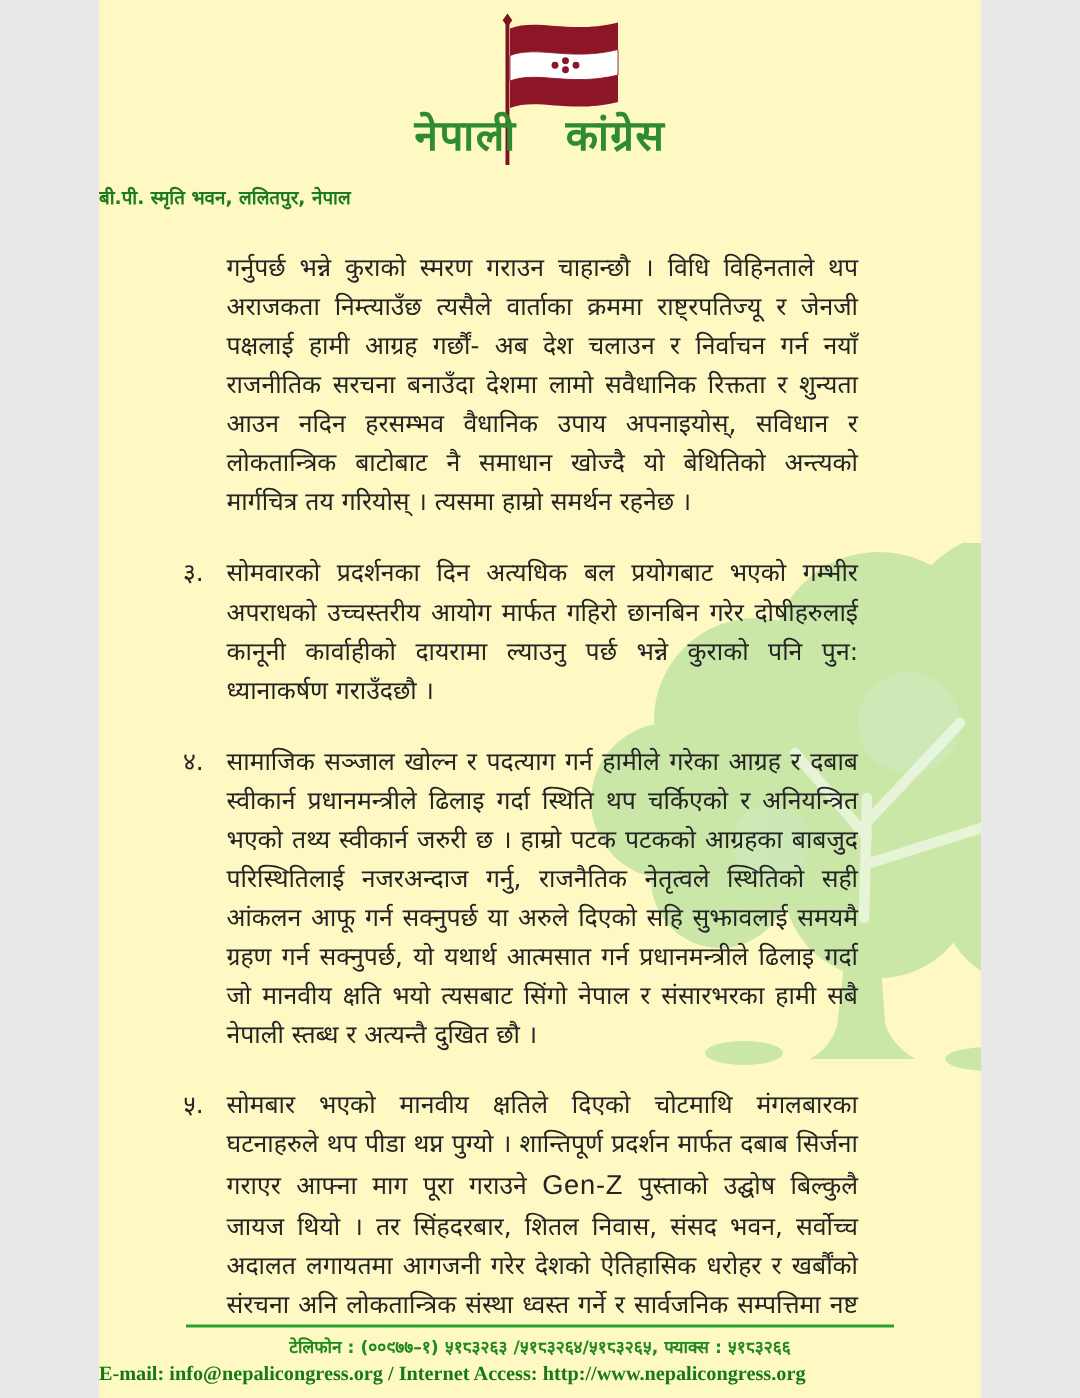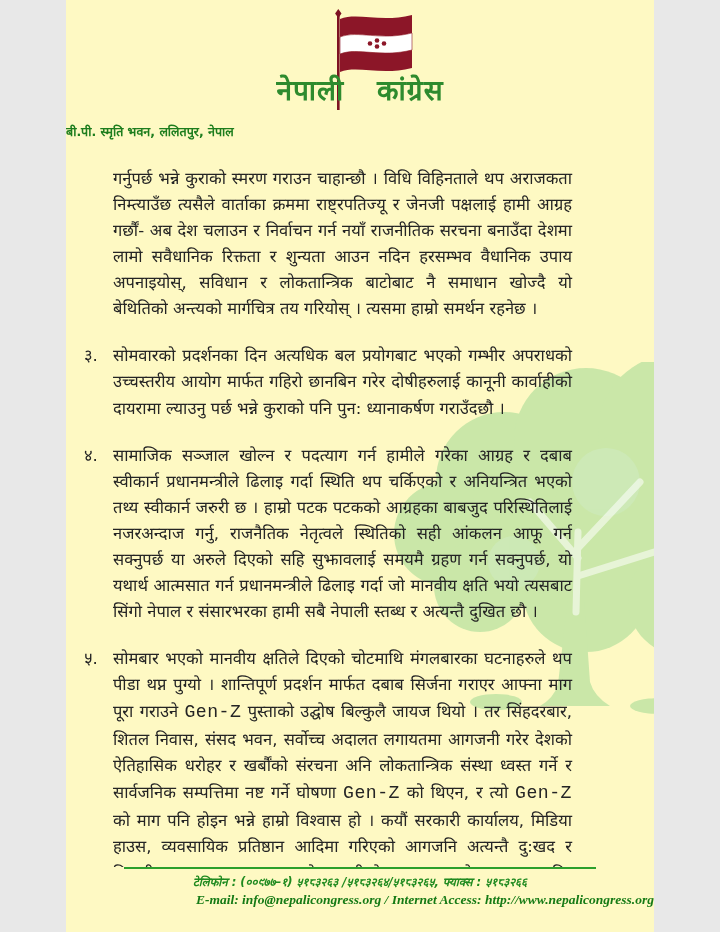--- a/index.html
+++ b/index.html
@@ -30,39 +30,39 @@
     position:absolute;top:104px;left:0;width:100%;text-align:center;
     font-size:15px;font-weight:bold;color:#1d7d1d;z-index:2;
   }
   .address{
     position:absolute;top:123px;left:0;width:100%;text-align:left;
     font-size:12.5px;font-weight:bold;color:#1d7d1d;z-index:2;
   }
   
   .main{
     position:relative;z-index:1;flex:1 1 auto;overflow:hidden;
-    padding:14px 82px 0 47px;
+    padding:14px 82px 0 85px;
   }
   .para{
     position:relative;
     text-align:justify;
     font-size:16.5px;line-height:1.58;color:#242424;
     margin:0 0 21px 0;
   }
   .para .num{position:absolute;left:-29px;top:0;}
-  .latin{font-family:Liberation Mono, monospace;font-size:1.1em;letter-spacing:0.5px;}
+  .latin{font-family:Liberation Sans, sans-serif;font-size:1.1em;letter-spacing:0.5px;}
   
-  .footer{flex:0 0 auto;position:relative;z-index:2;padding-bottom:24px;background:transparent;font-style:italic;}
+  .footer{flex:0 0 auto;position:relative;z-index:2;padding-bottom:8px;background:transparent;}
   .footer-rule{border-top:2px solid #2ca02c;margin:0 58px 5px 58px;}
   .phone-line{
     text-align:center;font-size:11.5px;font-weight:bold;color:#1f8a1f;
     margin-bottom:3px;
   }
   .email-line{
-    text-align:right;font-size:13.5px;font-weight:bold;color:#157a15;
+    text-align:left;font-size:13.5px;font-weight:bold;color:#157a15;
     font-family:"Liberation Serif",serif;
   }
 </style>
 </head>
 <body>
 
 <div class="page">
 
   <svg class="watermark" viewBox="0 0 452 352" xmlns="http://www.w3.org/2000/svg" aria-hidden="true">
     <g fill="#b9e2a0" opacity="0.75">

